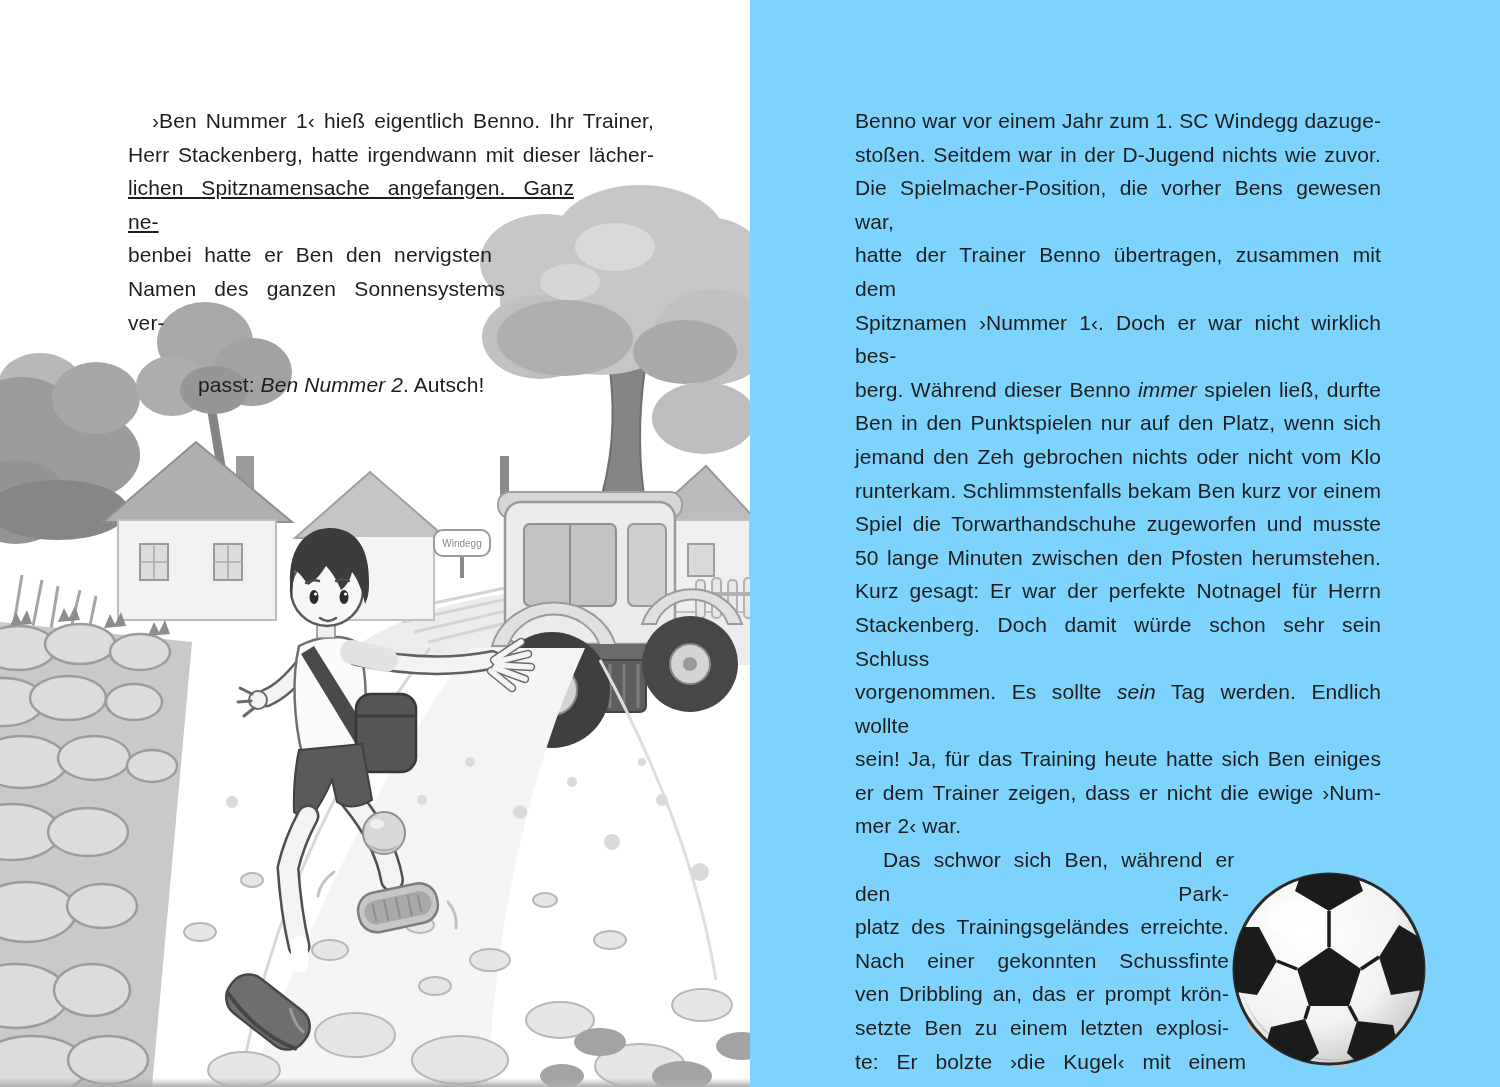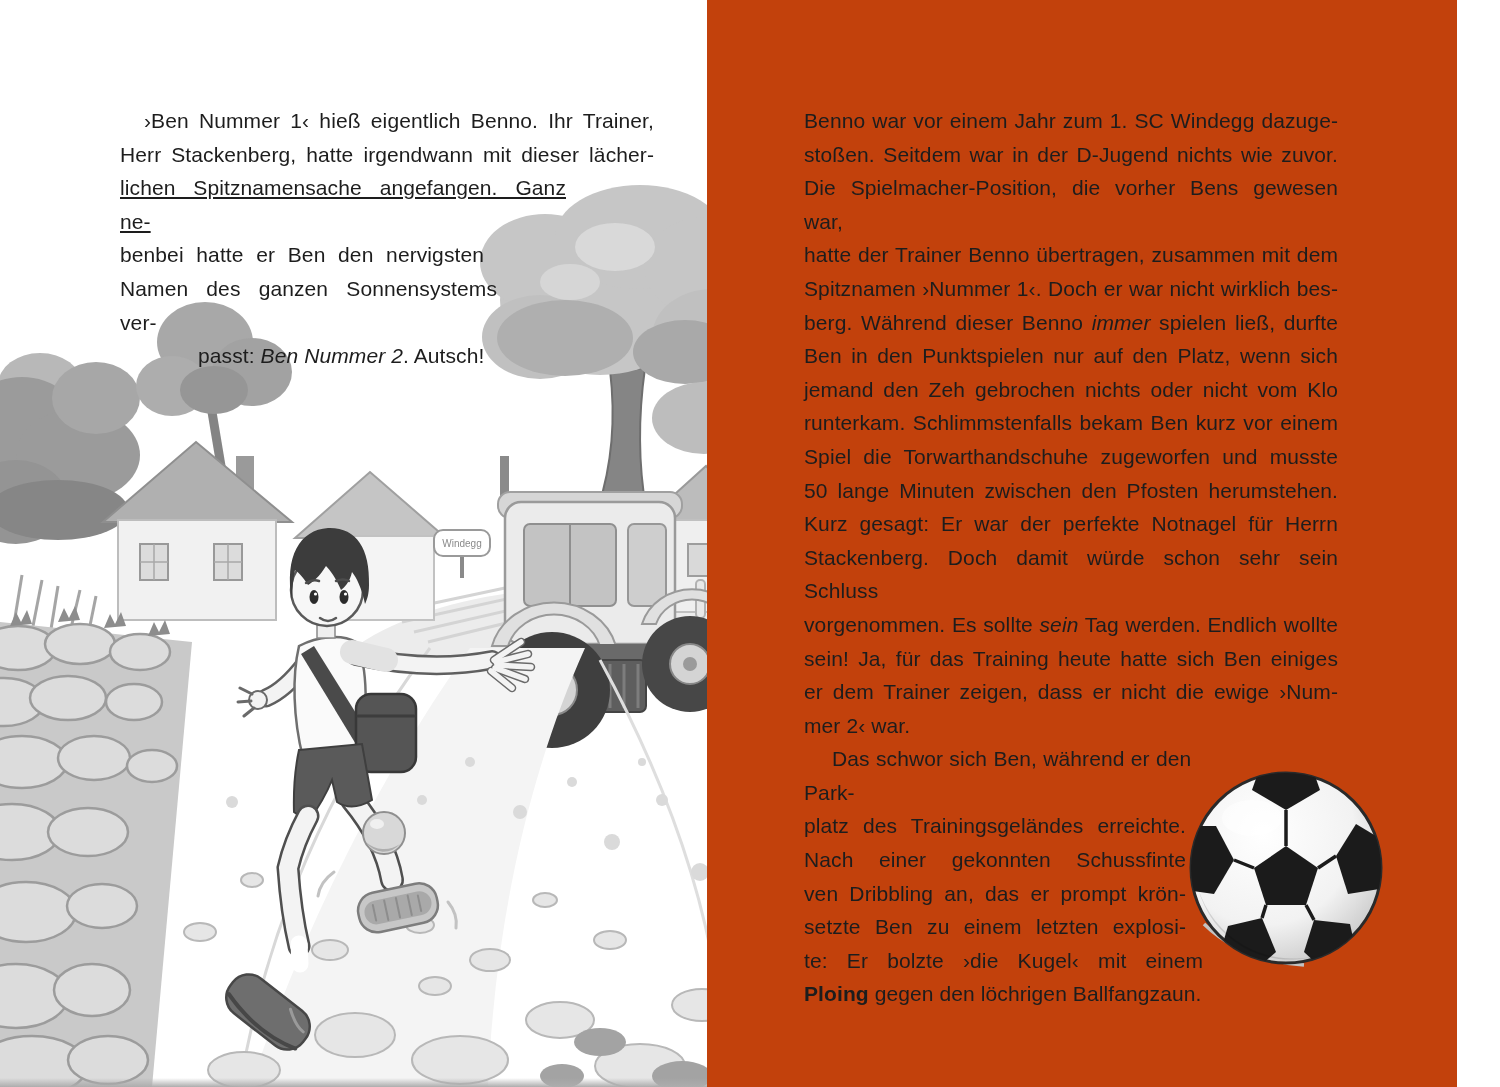--- a/index.html
+++ b/index.html
@@ -7,50 +7,51 @@
   body {
     position:relative;
     background:#ffffff;
     overflow:hidden;
     font-family:"Liberation Sans", sans-serif;
     color:#1d1d1d;
   }
   .spread { position:absolute; inset:0; }
   .page { position:absolute; top:0; height:1087px; width:750px; }
   .left-page  { left:0; }
-  .right-page { left:707px; background:#c2410c; }
+  .right-page { left:750px; background:#7dd3fc; }
 
   .illustration-svg { position:absolute; inset:0; }
 
   
   .text-block {
     position:absolute;
     font-size:21px;
     line-height:33.6px;
     letter-spacing:.1px;
   }
   .left-text  { left:120px; top:104px; width:534px; }
   .right-text { left:97px;  top:104px; width:534px; }
 
   .line {
     text-align:justify;
     text-align-last:justify;
     min-height:33.6px;
+    margin-left:8px;
   }
   i { font-style:italic; }
   b { font-weight:bold; }
 
   
   .left-text .line:nth-child(1) { text-indent:24px; }
   .left-text .line:nth-child(3) { width:446px;text-decoration:underline; }
   .left-text .line:nth-child(4) { width:364px; }
   .left-text .line:nth-child(5) { width:377px; }
   .left-text .line:nth-child(6) {
     width:auto; margin-left:78px;
-    text-align:right; text-align-last:left;
+    text-align:right; text-align-last:left;margin-top:29px;
   }
 
   .para1 .line:last-child { text-align-last:left; }
   .para2 div.line:first-of-type { text-indent:28px; }
   .para2 .line:last-child { text-align-last:left; }
 
   
   .ball-float {
     float:right;
     width:200px; height:200px;

